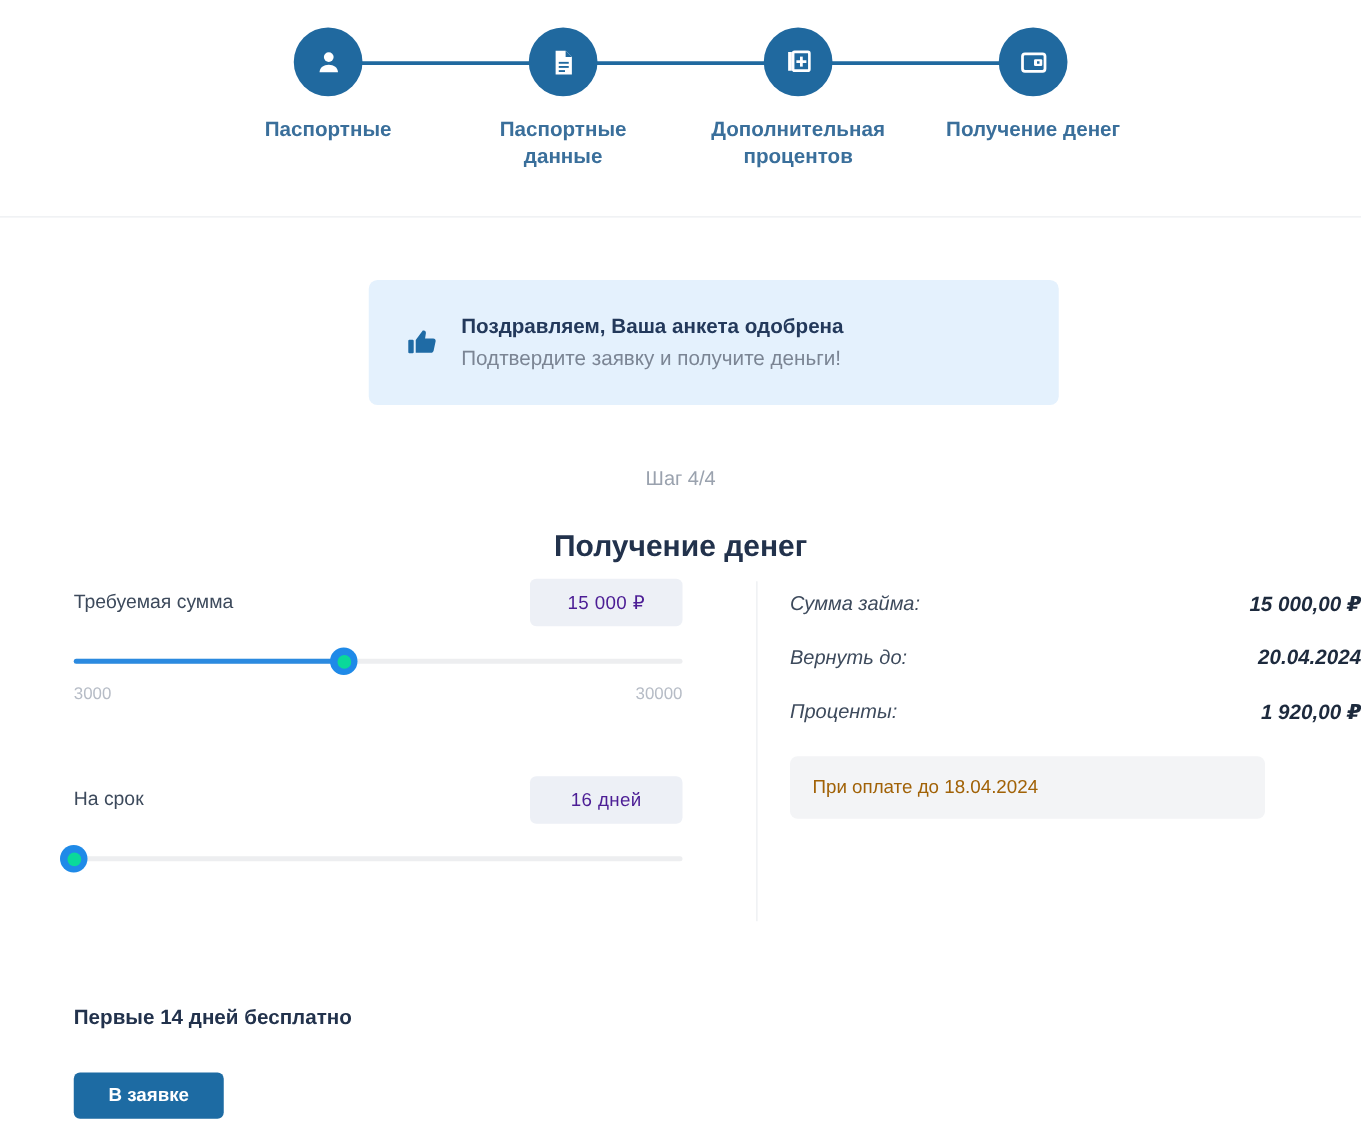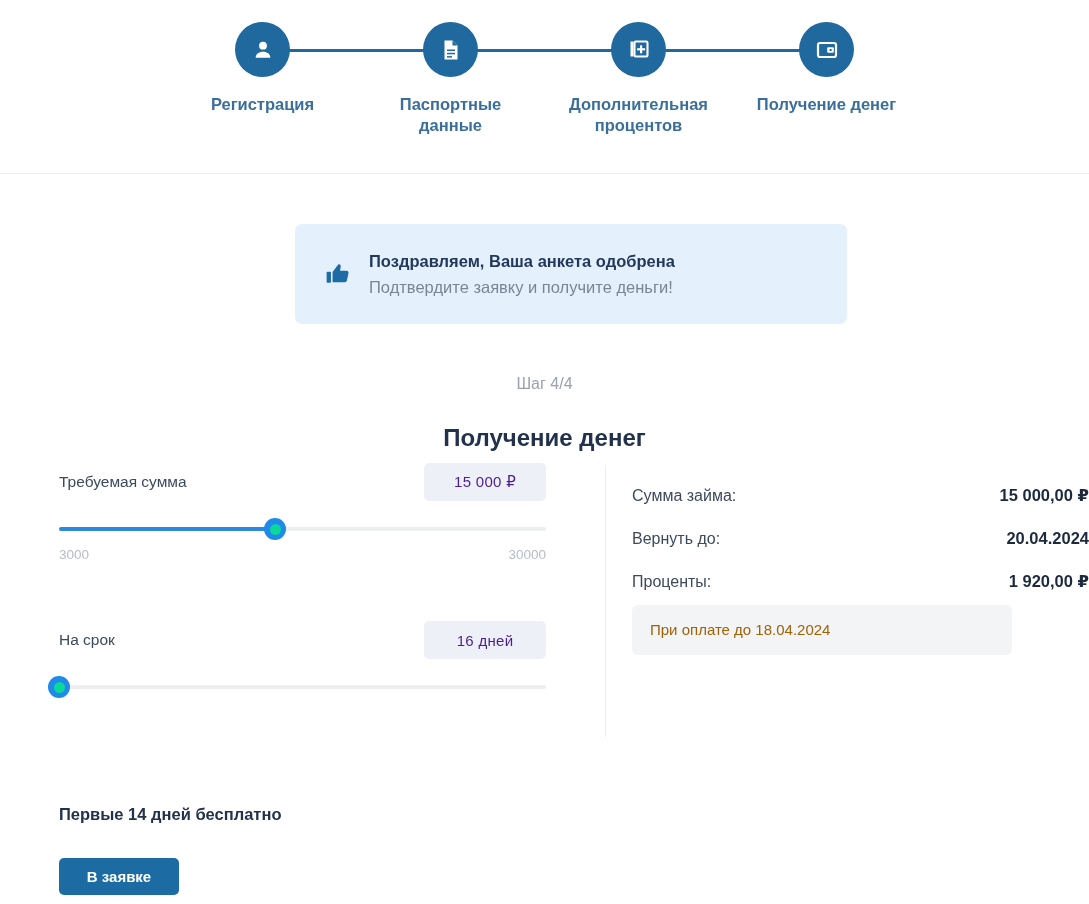--- a/index.html
+++ b/index.html
@@ -215,23 +215,24 @@
     margin-top: 7px;
     font-size: 13.5px;
     color: #b6bcc6;
   }
 
   .gap-block { height: 58px; }
 
   
   .summary-row {
     display: flex;
-    align-items: flex-end;
+    align-items: center;
     justify-content: space-between;
     height: 43px;
+    font-style: italic;
   }
   .summary-label {
     font-size: 16px;
     color: #3d4a5c;
   }
   .summary-value {
     font-size: 16.5px;
     font-weight: bold;
     color: #1d2a3d;
   }
@@ -280,21 +281,21 @@
     <div class="step">
       <div class="connector"></div>
       <div class="step-circle">
         <span>
           <svg width="26" height="26" viewBox="0 0 24 24" fill="#ffffff">
             <circle cx="12" cy="8" r="3.6"></circle>
             <path d="M5.2 19.2c0-3.5 3.1-5.6 6.8-5.6s6.8 2.1 6.8 5.6z"></path>
           </svg>
         </span>
       </div>
-      <div class="step-label">Регистрация</div>
+      <div class="step-label">Паспортные</div>
     </div>
 
     <div class="step">
       <div class="connector"></div>
       <div class="step-circle">
         <span>
           <svg width="24" height="24" viewBox="0 0 24 24">
             <path d="M5.5 2.5h8l5 5v14h-13z" fill="#ffffff"></path>
             <path d="M13.5 2.5v5h5z" fill="#20699f"></path>
             <rect x="8" y="11.5" width="8" height="1.5" fill="#20699f"></rect>

